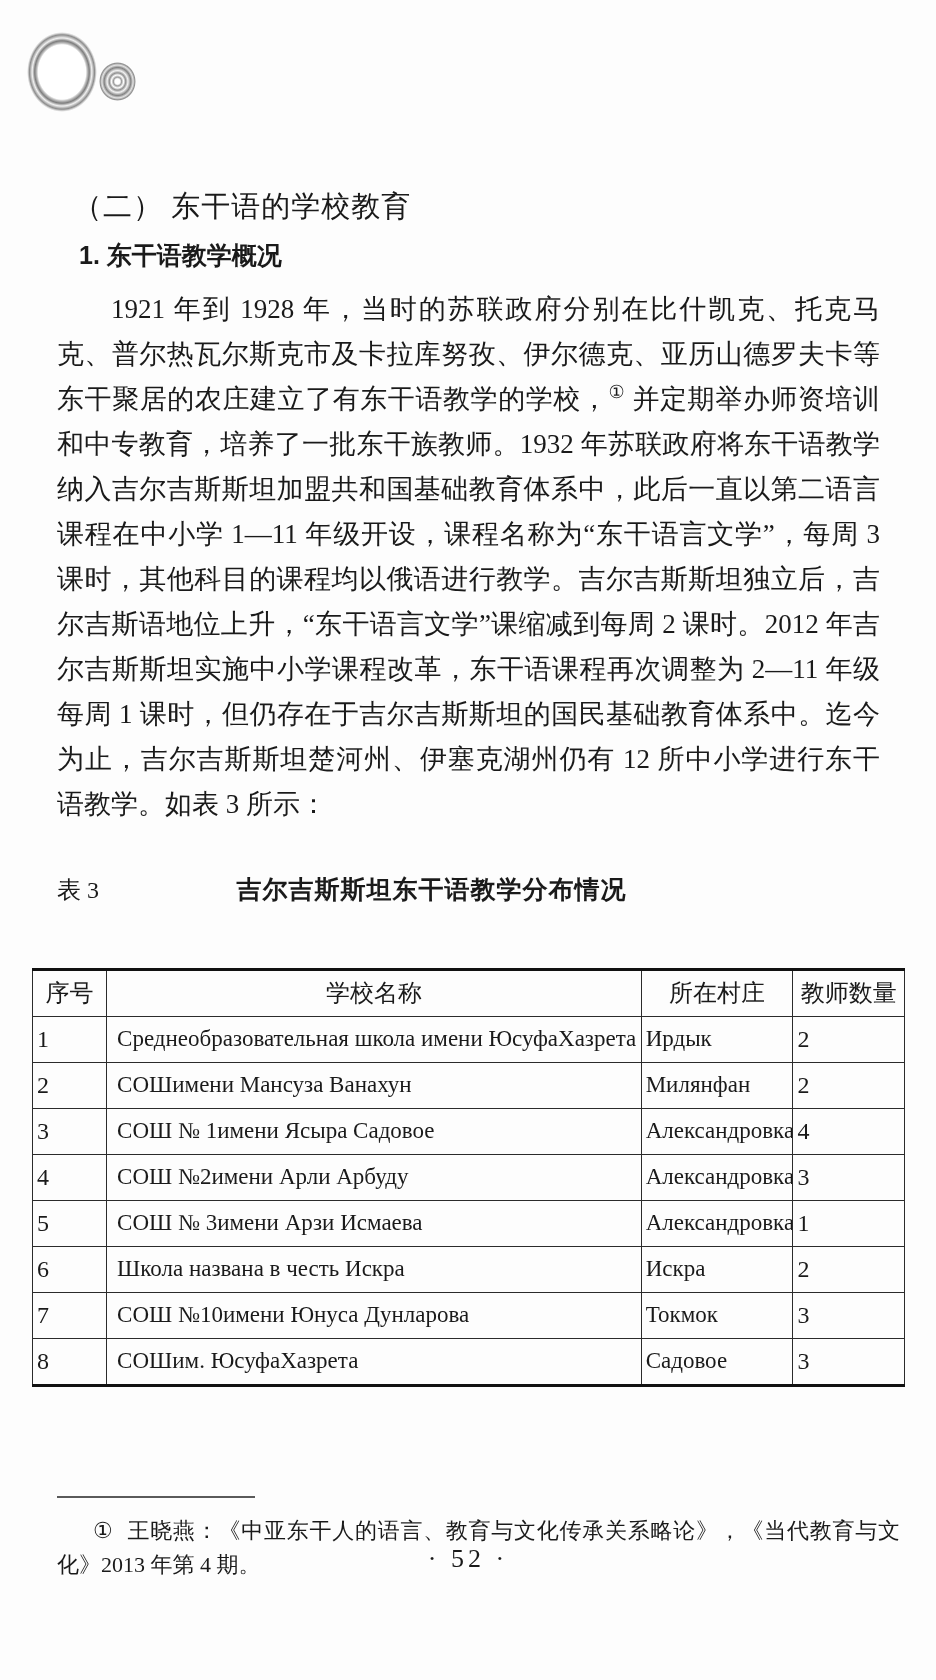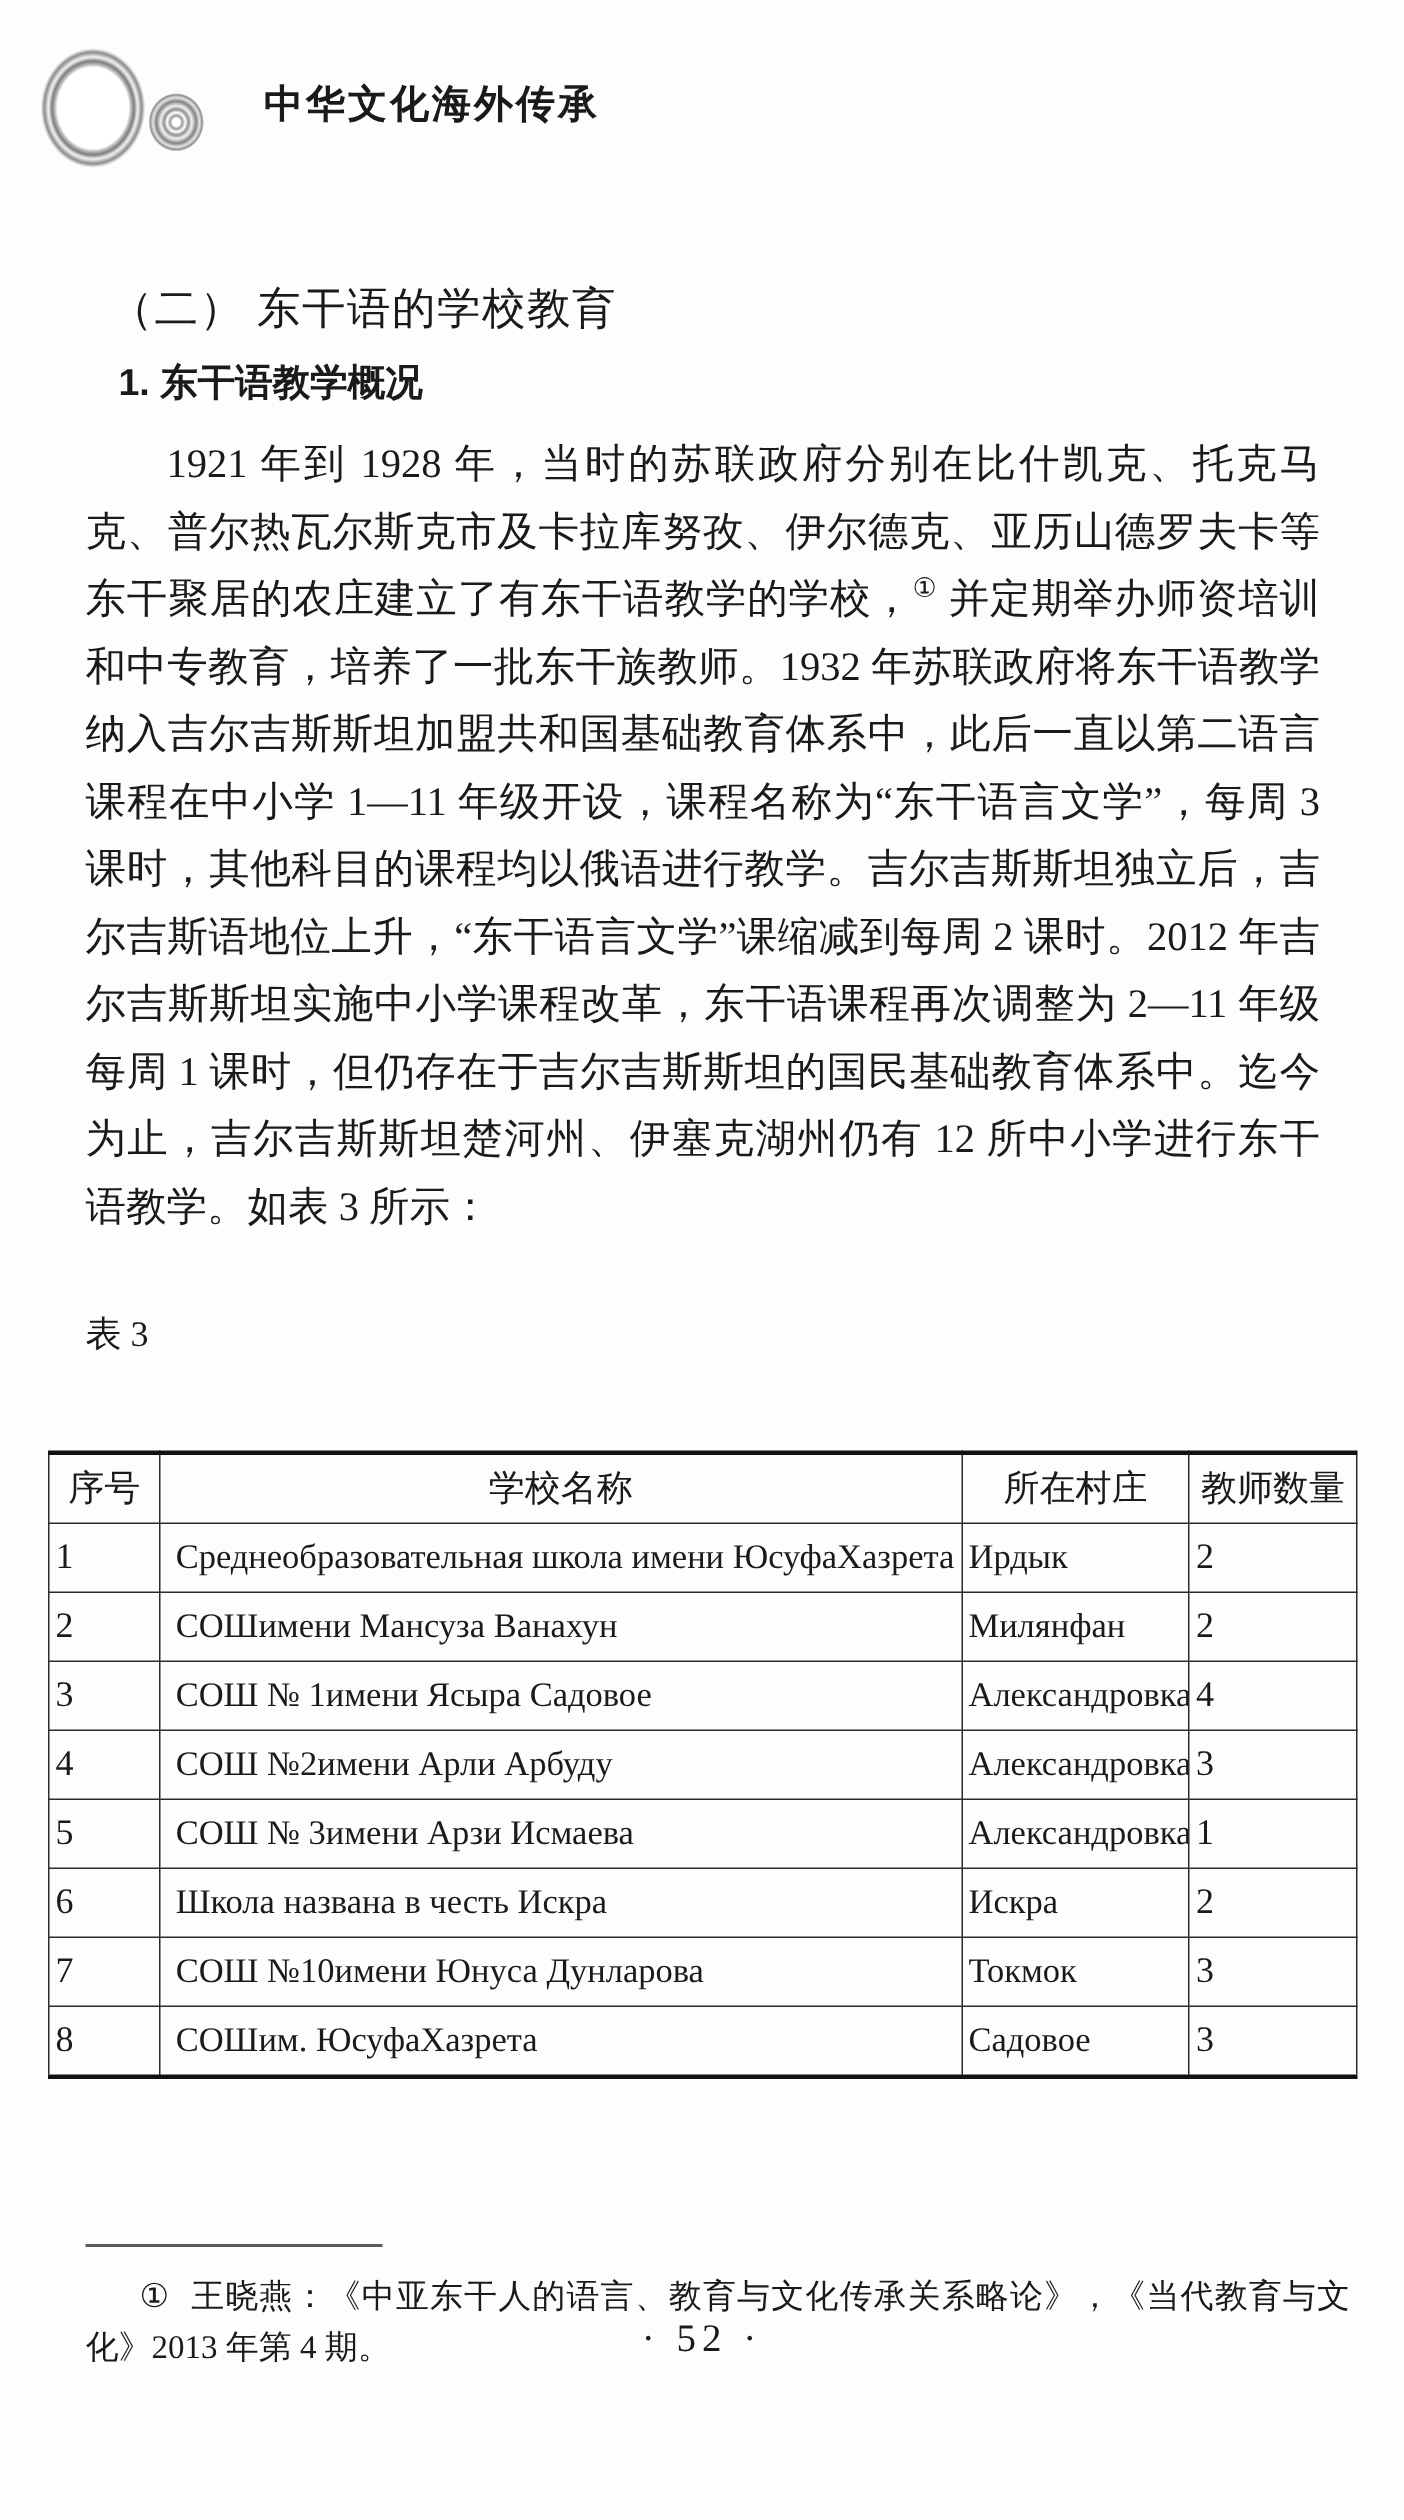--- a/index.html
+++ b/index.html
@@ -102,31 +102,31 @@
 </head>
 <body>
 
 <div class="page">
 
   <div class="hdr">
     <div class="logo">
       <div class="ring-big"></div>
       <div class="ring-small"></div>
     </div>
-    <div class="brand">中华文化海外传承</div>
   </div>
 
   <div class="content">
     <h2 class="sec-heading">（二） 东干语的学校教育</h2>
     <h3 class="sub-heading">1. 东干语教学概况</h3>
 
     <p class="body-text"><span>1921 年到 1928 年，当时的苏联政府分别在比什凯克、托克马克、普尔热瓦尔斯克市及卡拉库努孜、伊尔德克、亚历山德罗夫卡等东干聚居的农庄建立了有东干语教学的学校，</span><sup class="fnref">①</sup><span> 并定期举办师资培训和中专教育，培养了一批东干族教师。1932 年苏联政府将东干语教学纳入吉尔吉斯斯坦加盟共和国基础教育体系中，此后一直以第二语言课程在中小学 1—11 年级开设，课程名称为“东干语言文学”，每周 3 课时，其他科目的课程均以俄语进行教学。吉尔吉斯斯坦独立后，吉尔吉斯语地位上升，“东干语言文学”课缩减到每周 2 课时。2012 年吉尔吉斯斯坦实施中小学课程改革，东干语课程再次调整为 2—11 年级每周 1 课时，但仍存在于吉尔吉斯斯坦的国民基础教育体系中。迄今为止，吉尔吉斯斯坦楚河州、伊塞克湖州仍有 12 所中小学进行东干语教学。如表 3 所示：</span></p>
 
     <div class="caption">
       <span class="cap-label">表 3</span>
+      <span class="cap-title">吉尔吉斯斯坦东干语教学分布情况</span>
     </div>
 
     <div class="tbl-wrap">
       <table class="grid">
         <colgroup>
           <col style="width:8.5%">
           <col style="width:61.3%">
           <col style="width:17.4%">
           <col style="width:12.8%">
         </colgroup>

